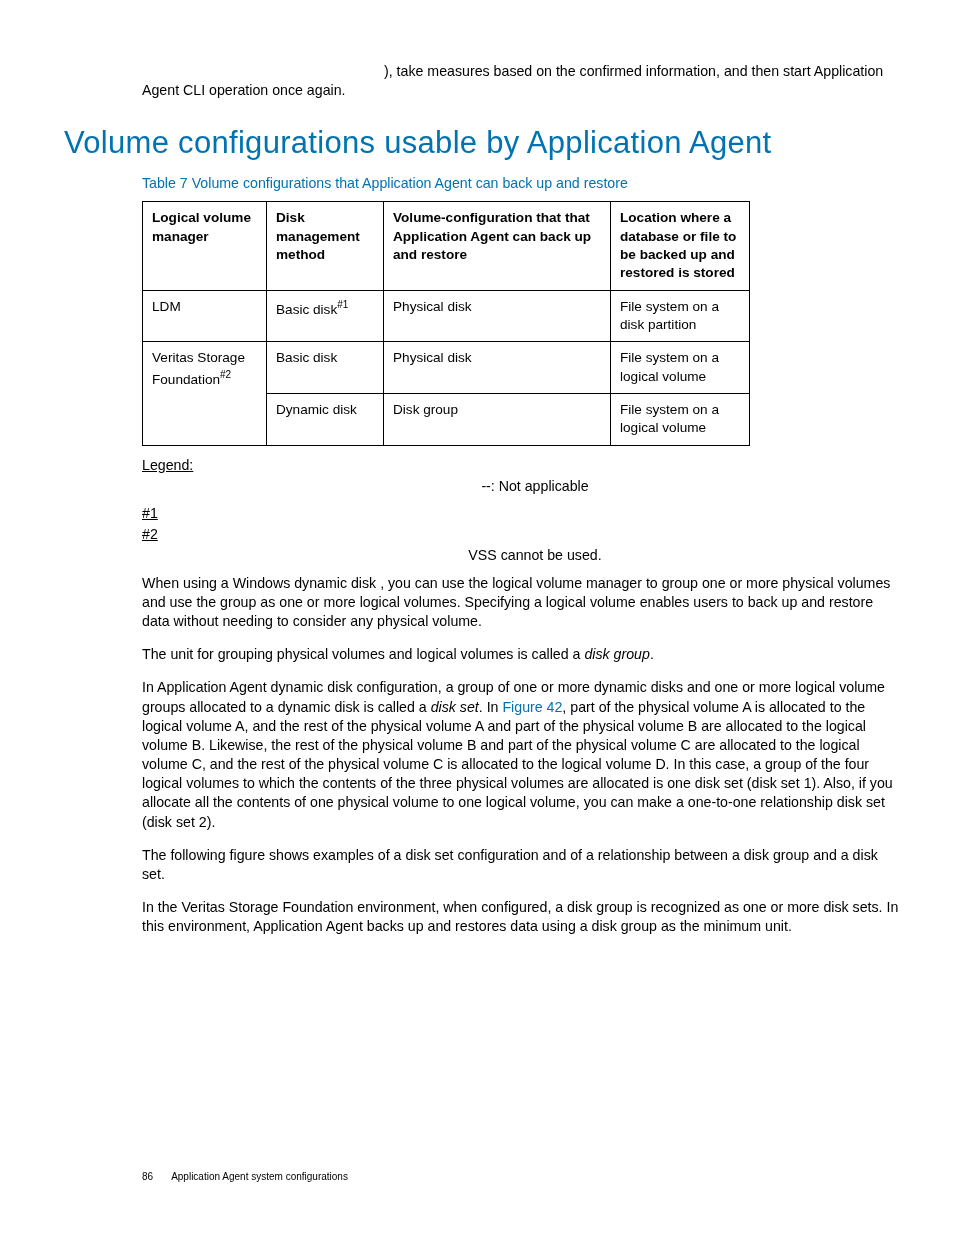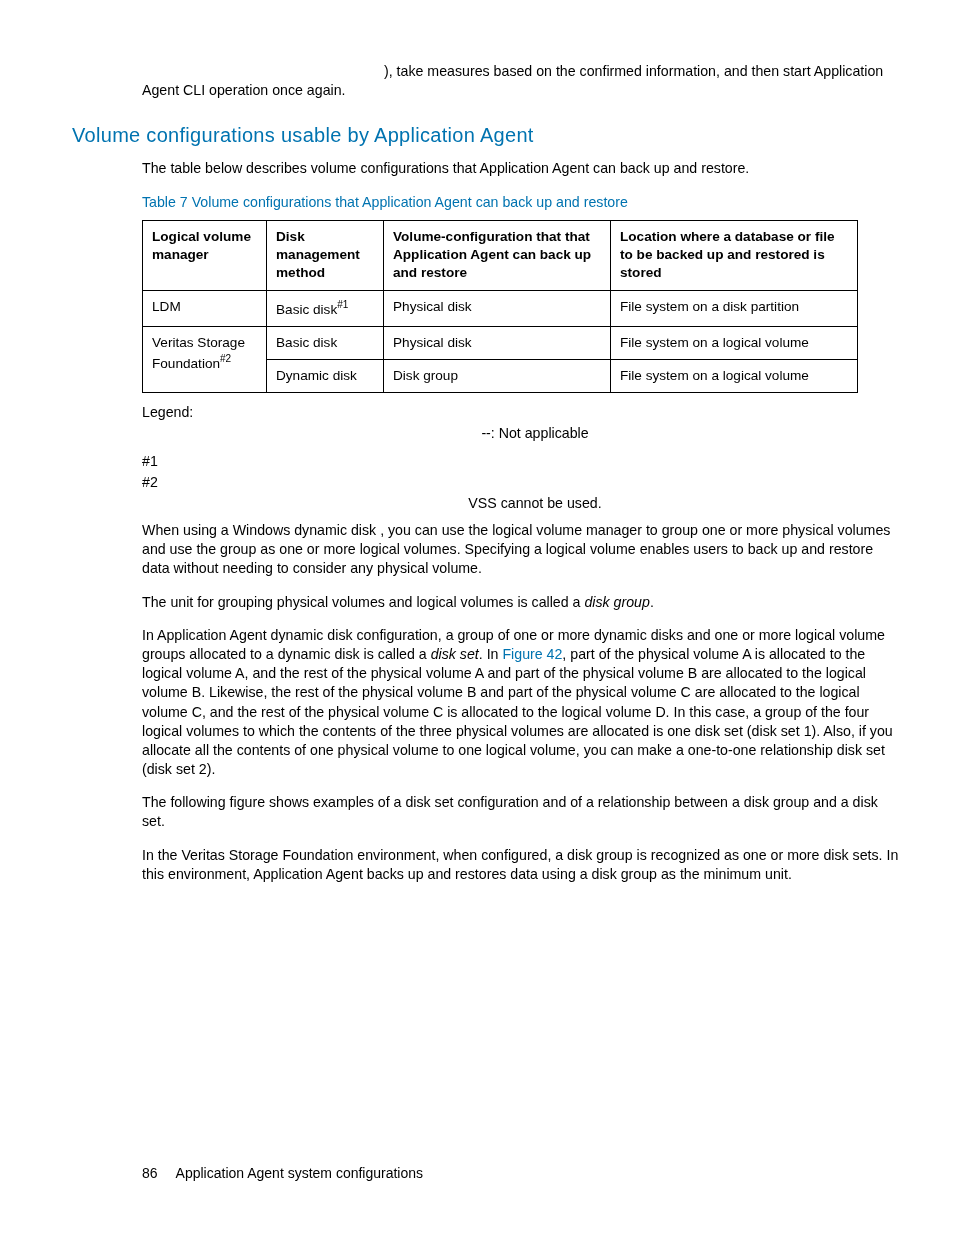--- a/index.html
+++ b/index.html
@@ -18,90 +18,90 @@
     height: 1235px;
     position: relative;
   }
   .indent-text {
     margin-left: 86px;
     margin-right: 20px;
   }
   .h1 {
     font-family: Arial, Helvetica, sans-serif;
     font-weight: 300;
-    font-size: 20px;
+    font-size: 31px;
     color: #0073b0;
-    margin: 22px 0 10px 16px;
+    margin: 22px 0 10px 8px;
     letter-spacing: 0.3px;
   }
   .caption {
     font-weight: normal;
     color: #0073b0;
     margin: 10px 0 8px 0;
     font-size: 14.2px;
   }
   table.cfg {
     border-collapse: collapse;
     margin: 0 0 10px 0;
-    width: 716px;
+    width: 608px;
   }
   table.cfg th, table.cfg td {
     border: 1.3px solid #000;
     padding: 7px 9px 7px 9px;
     text-align: left;
     vertical-align: top;
     font-size: 13.6px;
   }
   table.cfg th {
     font-weight: bold;
   }
   .sup {
     vertical-align: super;
     font-size: 10px;
   }
   .para {
     margin: 0 0 14px 0;
   }
   .fn-label {
     margin: 0 0 2px 0;
+    text-decoration: underline;
   }
   .fn-body {
     margin: 0 0 8px 26px;
     text-align: center;
   }
   .link {
     color: #0073b0;
   }
   .disk-group {
     font-style: italic;
   }
   .footer {
     position: absolute;
     bottom: 52px;
     left: 142px;
-    font-size: 14px;
+    font-size: 10px;
   }
   .footer .pn {
     display: inline-block;
     margin-right: 18px;
   }
 </style>
 </head>
 <body>
 
 <div class="page">
 
   <div class="indent-text" style="margin-top:0;">
     <p class="para" style="text-indent:242px; margin-top:0;">), take measures based on the confirmed information, and then start Application Agent CLI operation once again.</p>
   </div>
 
   <div class="h1">Volume configurations usable by Application Agent</div>
 
   <div class="indent-text">
-    <p class="para">The table below describes volume configurations that Application Agent can back up and restore.</p>
 
     <div class="caption">Table 7 Volume configurations that Application Agent can back up and restore</div>
 
     <table class="cfg">
       <tbody>
           <tr>
         <th style="width:105px;">Logical volume manager</th>
         <th style="width:98px;">Disk management method</th>
         <th style="width:208px;">Volume-configuration that that Application Agent can back up and restore</th>
         <th>Location where a database or file to be backed up and restored is stored</th>

